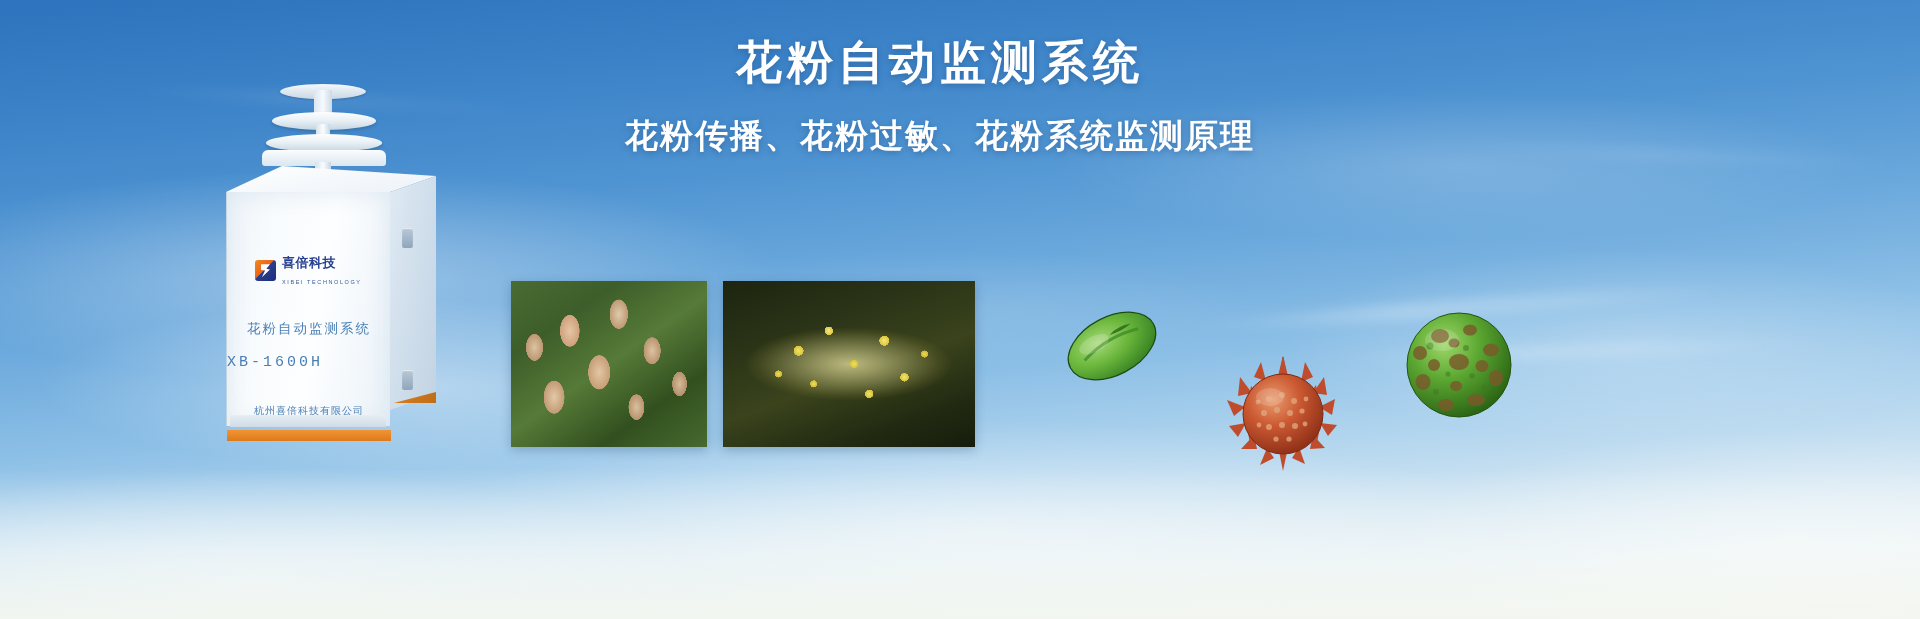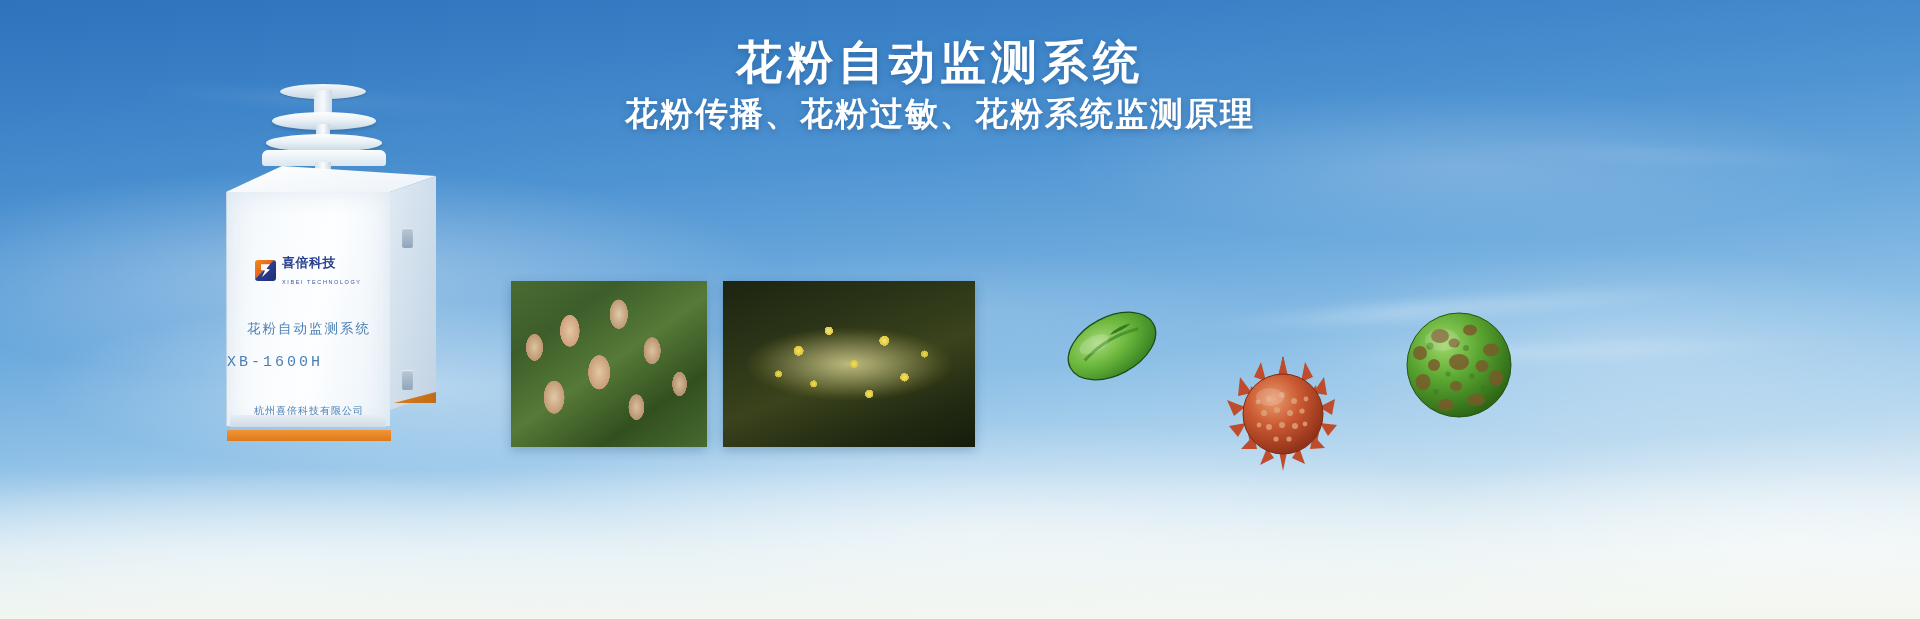--- a/index.html
+++ b/index.html
@@ -75,20 +75,21 @@
   }
   .h-sub1 {
     margin-top: 20px;
     font-family: "Liberation Serif", serif;
     font-size: 33px;
     font-weight: 700;
     letter-spacing: 2px;
     white-space: nowrap;
   }
   .h-sub2 {
+    margin-top: 22px;
     font-size: 33px;
     font-weight: 700;
     letter-spacing: 2px;
     white-space: nowrap;
   }
 
   
   .device { position: absolute; left: 196px; top: 78px; width: 280px; height: 350px; }
 
   .dev-top-ring {

